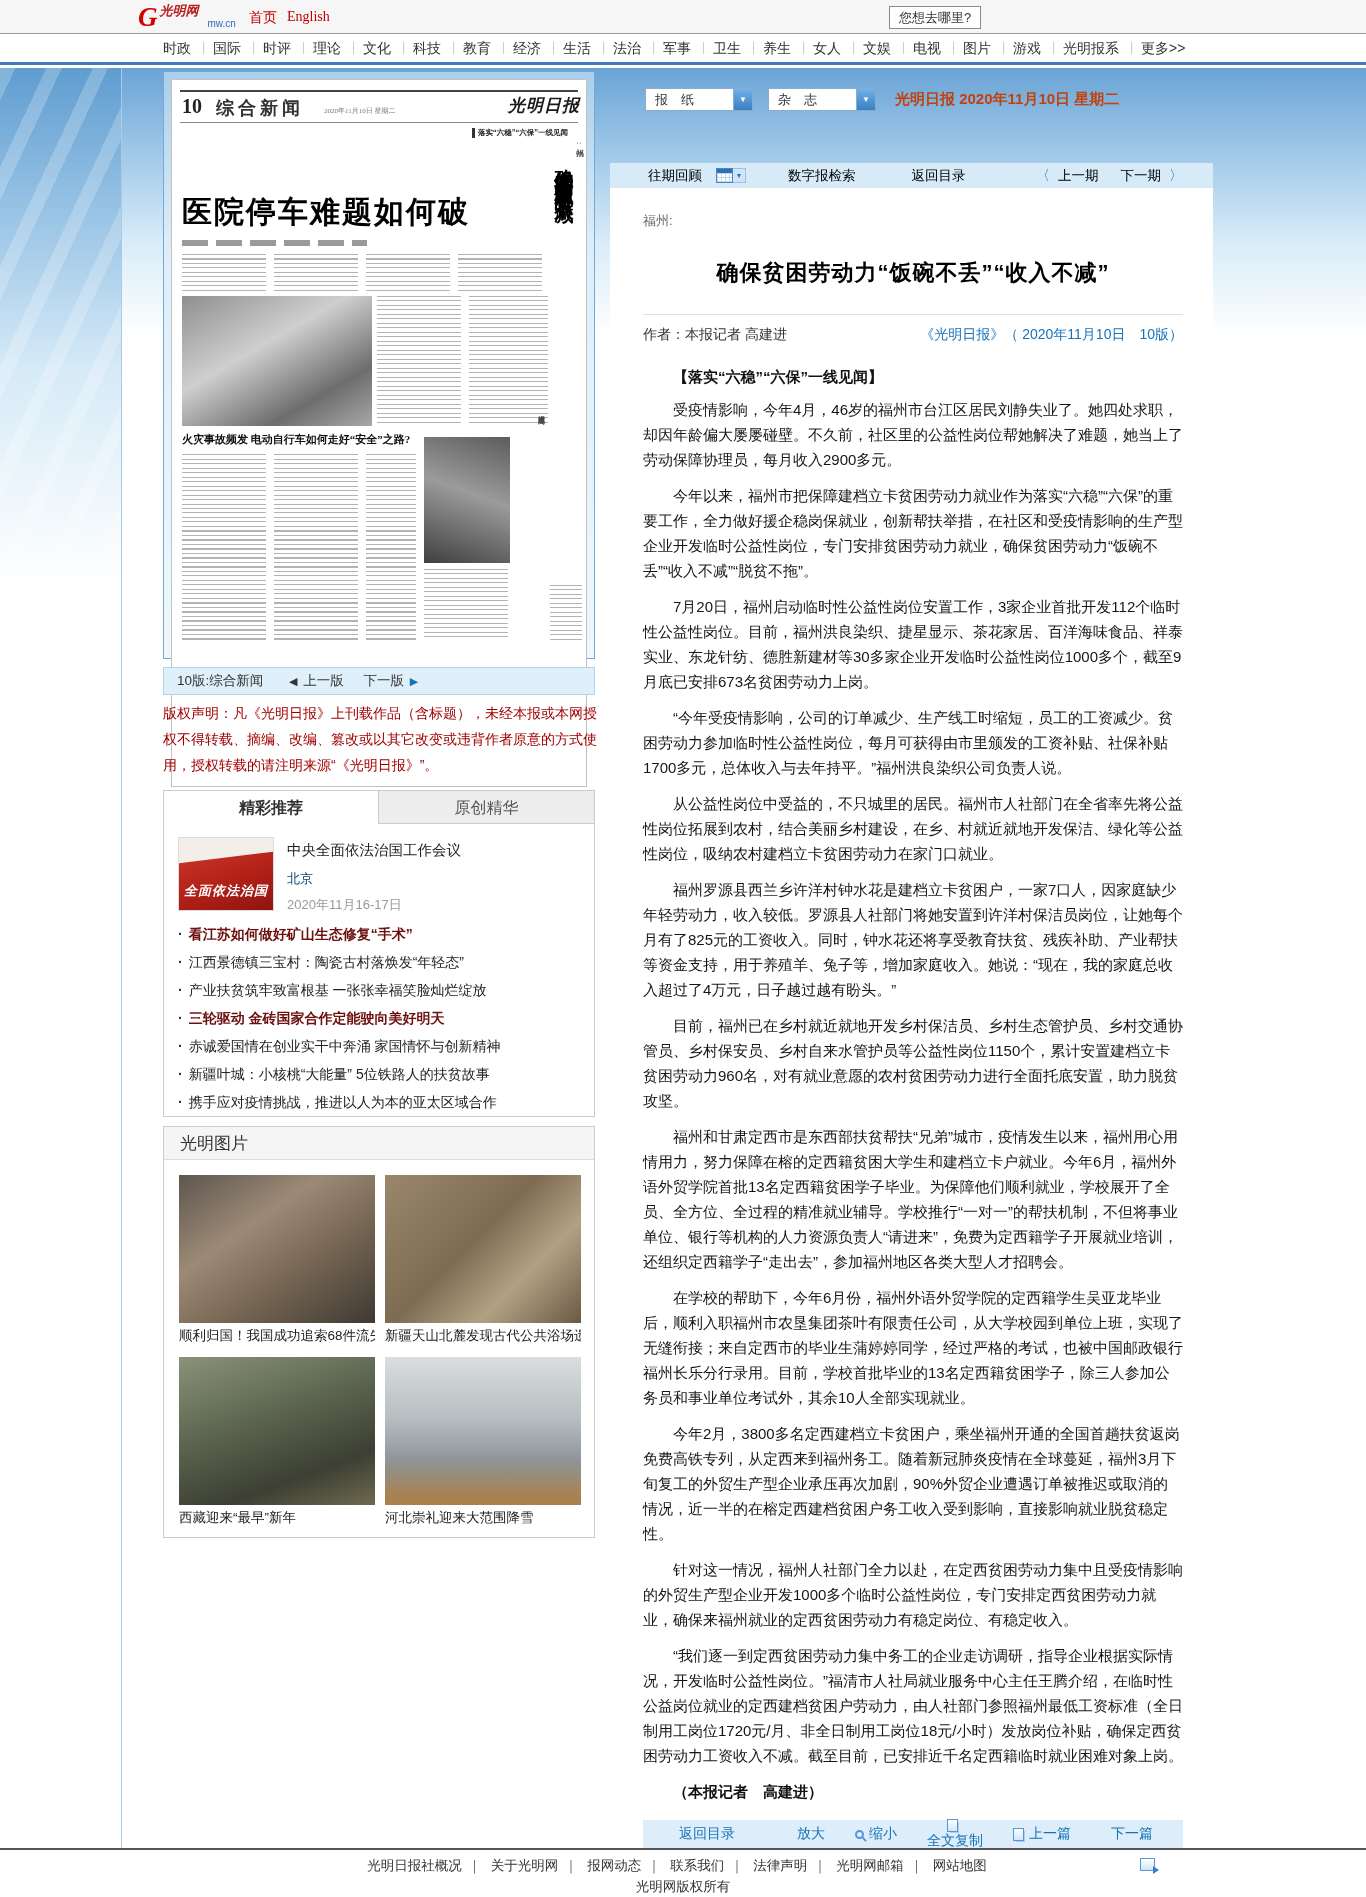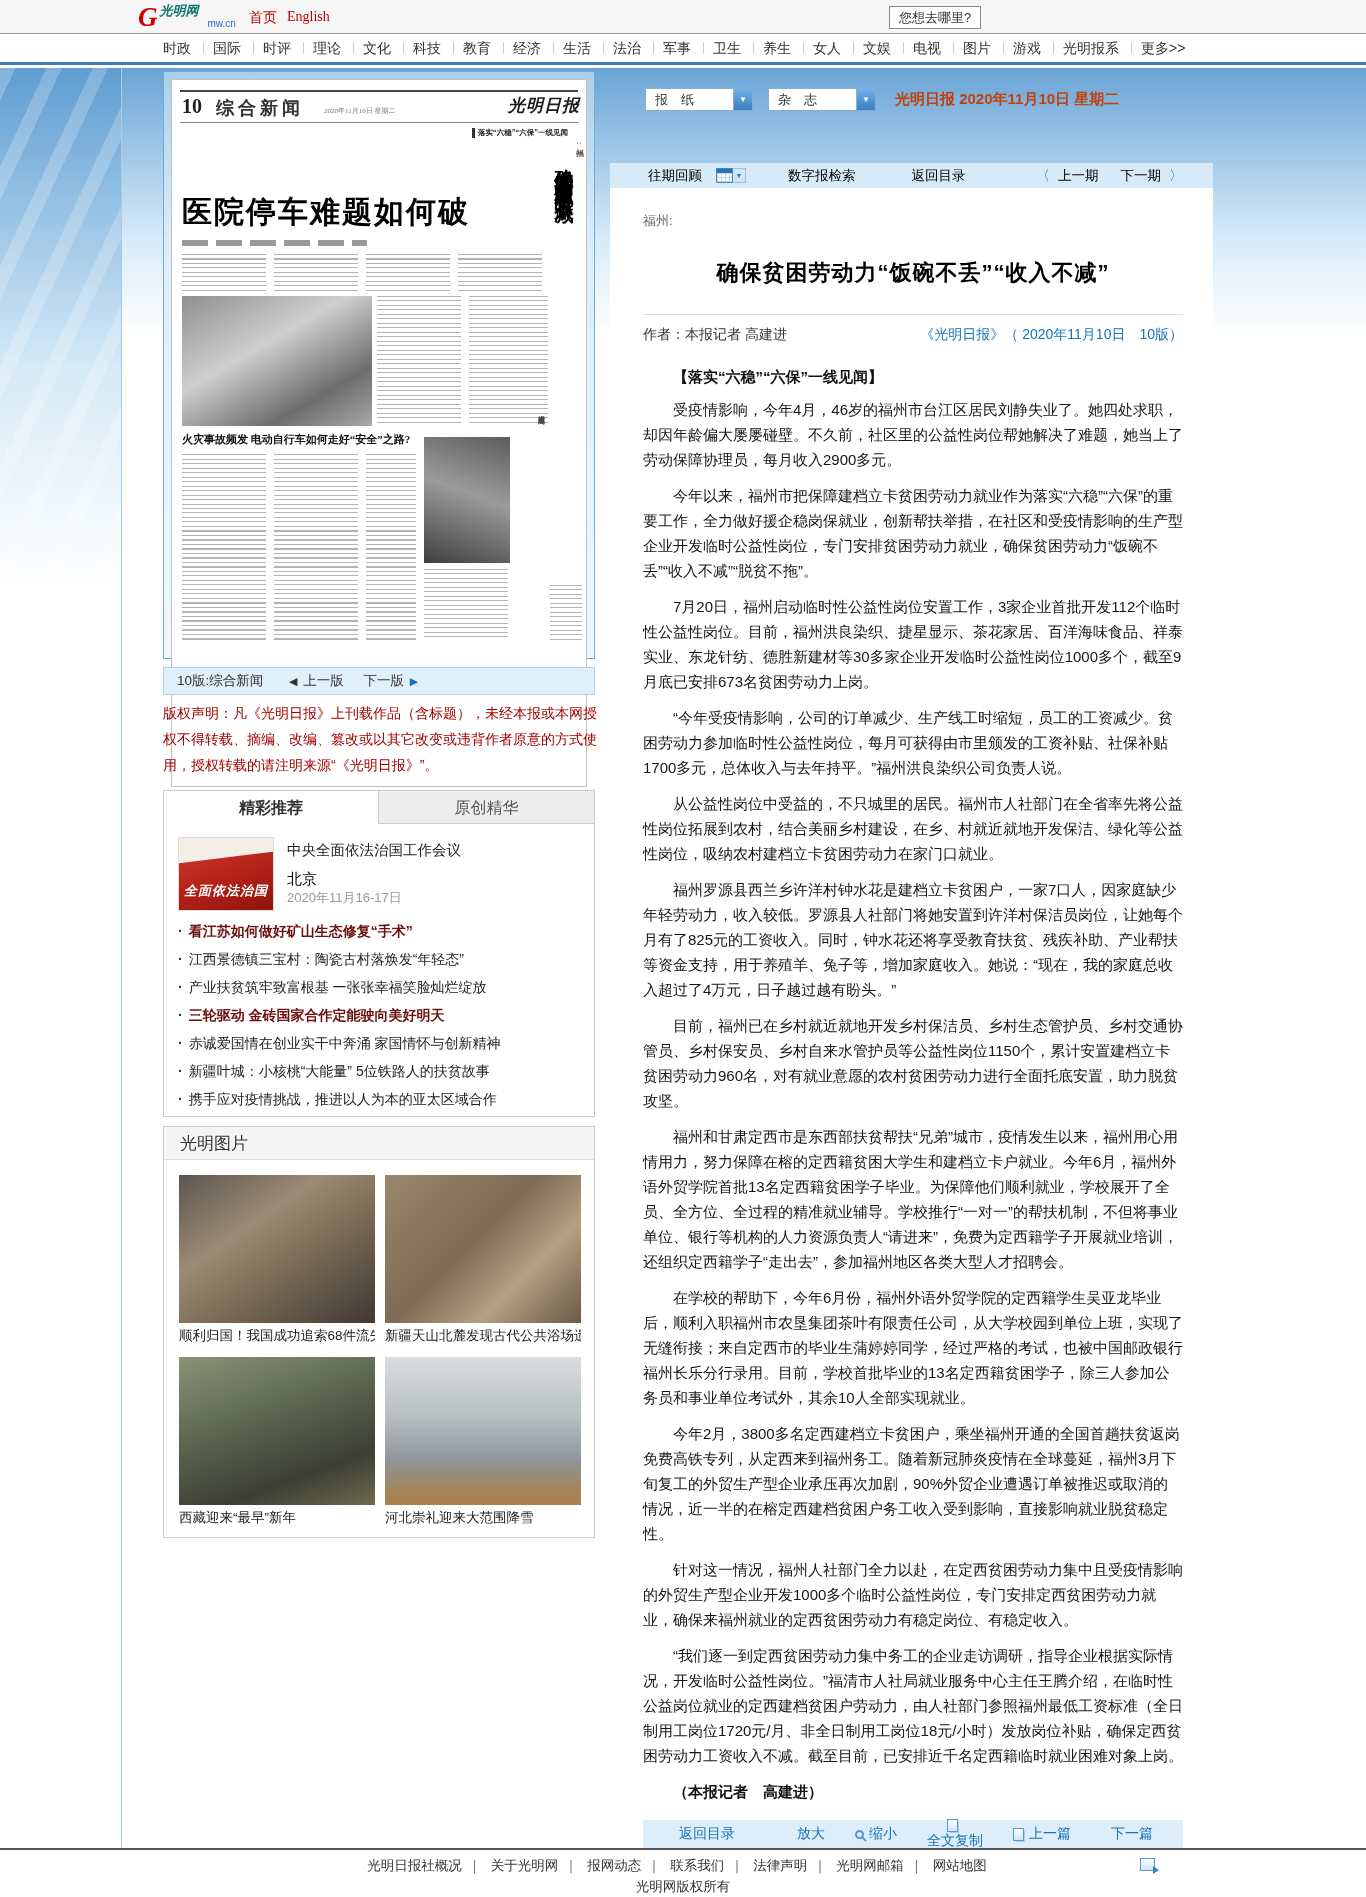--- a/index.html
+++ b/index.html
@@ -6,21 +6,21 @@
   html,body { background:#fff; }
   body { font-family:"Liberation Sans","DejaVu Sans",sans-serif; }
   .page { position:relative; width:1366px; height:1897px; background:#fff; overflow:hidden; }
   a { text-decoration:none; cursor:pointer; }
 
   
   .topbar { position:absolute; left:0; top:0; width:1366px; height:34px; background:#f6f6f6; border-bottom:1px solid #9a9a9a; }
   .logo { position:absolute; left:138px; top:2px; display:flex; align-items:flex-start; }
   .logo-g { font-family:"Liberation Serif","DejaVu Serif",serif; font-size:27px; font-weight:bold; font-style:italic; color:#d40000; line-height:30px; }
   .logo-stack { display:flex; flex-direction:column; margin-left:2px; margin-top:2px; }
-  .logo-cn { font-size:13px; font-weight:bold; color:#0f766e; line-height:14px; font-style:italic; }
+  .logo-cn { font-size:13px; font-weight:bold; color:#b91c1c; line-height:14px; font-style:italic; }
   .logo-en { font-size:10px; color:#2a6bc0; line-height:11px;padding-left:48px; }
   .top-link { position:absolute; top:9px; font-size:14px; color:#c00000; }
   .top-link.home { left:249px; }
   .top-link.english { left:287px; font-family:"Liberation Serif","DejaVu Serif",serif; }
   .search { position:absolute; left:889px; top:6px; width:92px; height:23px; border:1px solid #8a8a8a; background:#fff; font-size:13px; color:#333; text-align:center; outline:none; font-family:inherit; }
 
   
   .nav { position:absolute; left:0; top:35px; width:1366px; height:30px; background:#fff; border-bottom:3px solid #3e7cbe; display:flex; align-items:center; padding-left:152px; }
   .nav a { font-size:14px; color:#333; padding:0 11px; position:relative; white-space:nowrap; }
   .nav a::after { content:"|"; color:#c9c9c9; position:absolute; right:-3px; top:0; font-size:12px; }
@@ -82,21 +82,21 @@
   .tabs { display:flex; height:33px; }
   .tab { width:50%; text-align:center; line-height:33px; font-size:16px; }
   .tab.active { background:#fff; color:#333; font-weight:bold; border-right:1px solid #ccc; }
   .tab.inactive { background:#ededed; color:#555; border-bottom:1px solid #ccc; }
   .featured { display:flex; gap:13px; margin:13px 14px 6px; }
   .f-img { width:96px; height:74px; position:relative; overflow:hidden; flex:none; border:1px solid #ddd;
     background:linear-gradient(160deg,#d23b2e 0,#b32218 55%,#8f1410); display:flex; align-items:flex-end; justify-content:center; }
   .f-img::before { content:""; position:absolute; left:-12px; top:-26px; width:140px; height:44px; background:#f3efe8; transform:rotate(-7deg); }
   .f-img span { position:relative; color:#fff; font-weight:bold; font-style:italic; font-size:13px; padding-bottom:10px; letter-spacing:1px; }
   .f-title { font-size:14.5px; color:#222; margin:4px 0 10px; }
-  .f-loc { font-size:15px; color:#000000; }
+  .f-loc { font-size:13px; color:#0c4a6e; margin-bottom:8px; }
   .f-date { font-size:13px; color:#999; }
   .news-list { margin:4px 14px 0; list-style:none; }
   .news-list li { font-size:14px; line-height:28px; color:#222; white-space:nowrap; overflow:hidden; }
   .news-list li::before { content:"·"; font-weight:bold; margin-right:6px; color:#333; }
   .news-list li.bold a { font-weight:bold; color:#6b100e; }
   .news-list a { color:inherit; }
 
   .photos-box { position:absolute; left:163px; top:1126px; width:432px; height:412px; border:1px solid #ccc; background:#fff; }
   .ph-head { height:33px; background:#f5f5f5; border-bottom:1px solid #ddd; font-size:17px; line-height:33px; color:#333; padding-left:16px; }
   .ph-grid { display:grid; grid-template-columns:196px 196px; gap:8px 10px; padding:15px 15px 0; }

